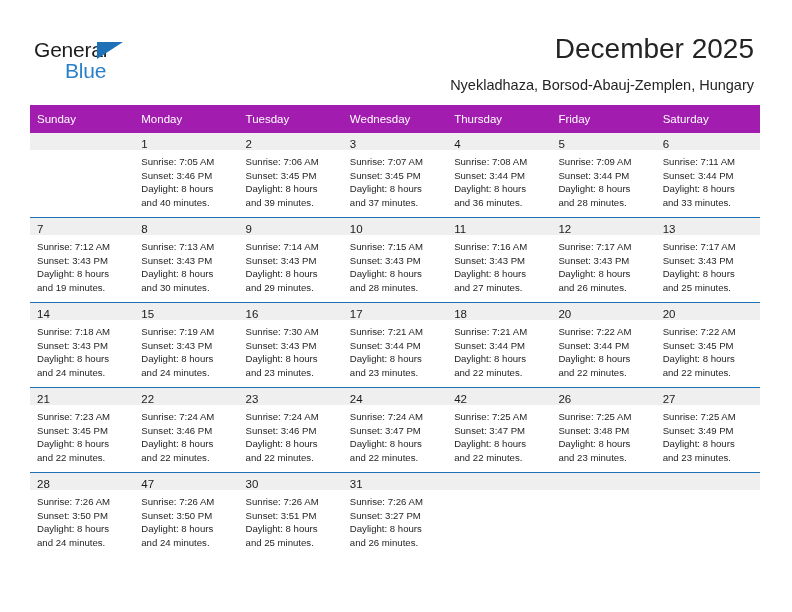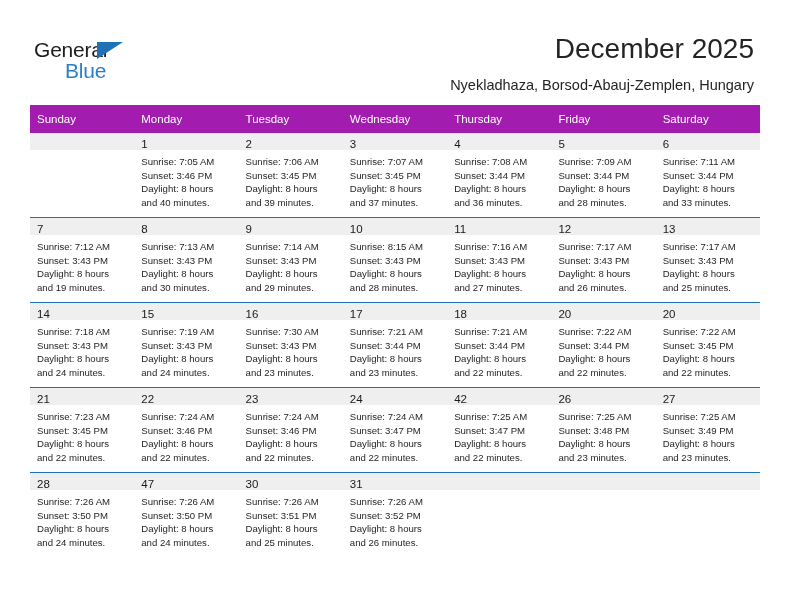--- a/index.html
+++ b/index.html
@@ -287,21 +287,21 @@
                 <div class="cell-line">Sunset: 3:43 PM</div>
                 <div class="cell-line">Daylight: 8 hours</div>
                 <div class="cell-line">and 29 minutes.</div>
               </div>
             </div>
           </td>
           <td>
             <div class="cell">
               <div class="daynum-band"><span class="daynum">10</span></div>
               <div class="cell-body">
-                <div class="cell-line">Sunrise: 8:15 AM</div>
+                <div class="cell-line">Sunrise: 7:15 AM</div>
                 <div class="cell-line">Sunset: 3:43 PM</div>
                 <div class="cell-line">Daylight: 8 hours</div>
                 <div class="cell-line">and 28 minutes.</div>
               </div>
             </div>
           </td>
           <td>
             <div class="cell">
               <div class="daynum-band"><span class="daynum">11</span></div>
               <div class="cell-body">
@@ -525,21 +525,21 @@
                 <div class="cell-line">Daylight: 8 hours</div>
                 <div class="cell-line">and 25 minutes.</div>
               </div>
             </div>
           </td>
           <td>
             <div class="cell">
               <div class="daynum-band"><span class="daynum">31</span></div>
               <div class="cell-body">
                 <div class="cell-line">Sunrise: 7:26 AM</div>
-                <div class="cell-line">Sunset: 3:52 PM</div>
+                <div class="cell-line">Sunset: 3:27 PM</div>
                 <div class="cell-line">Daylight: 8 hours</div>
                 <div class="cell-line">and 26 minutes.</div>
               </div>
             </div>
           </td>
           <td>
             <div class="cell empty">
               <div class="daynum-band"><span class="daynum"></span></div>
               <div class="cell-body"></div>
             </div>

